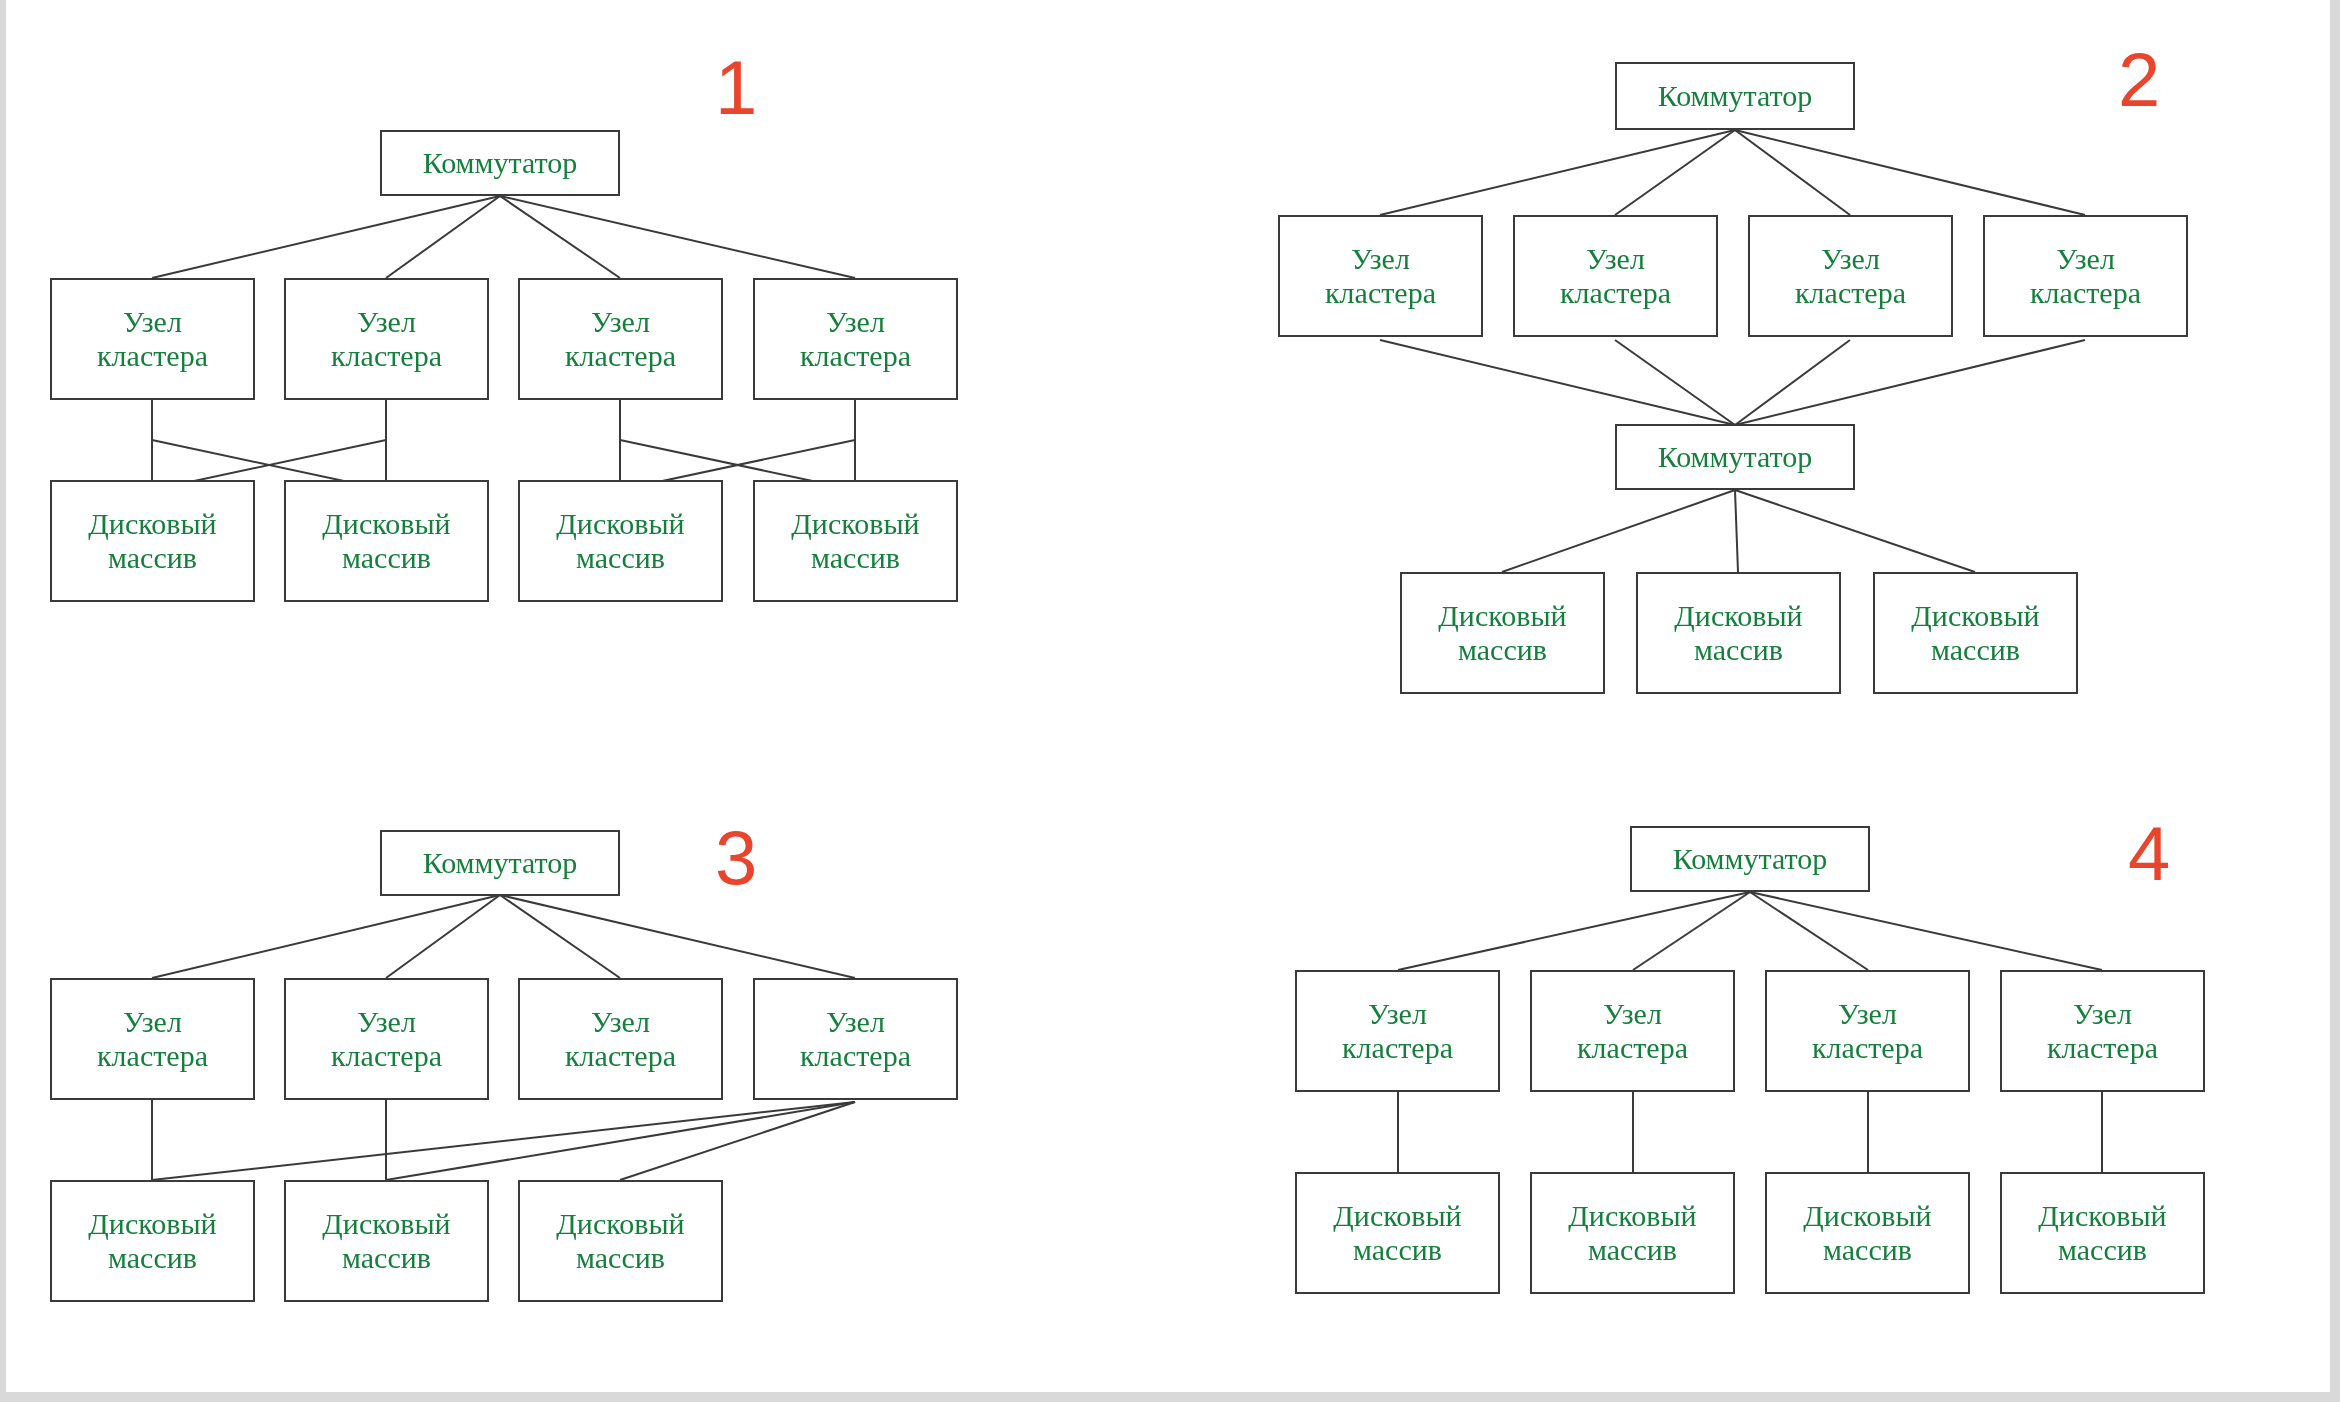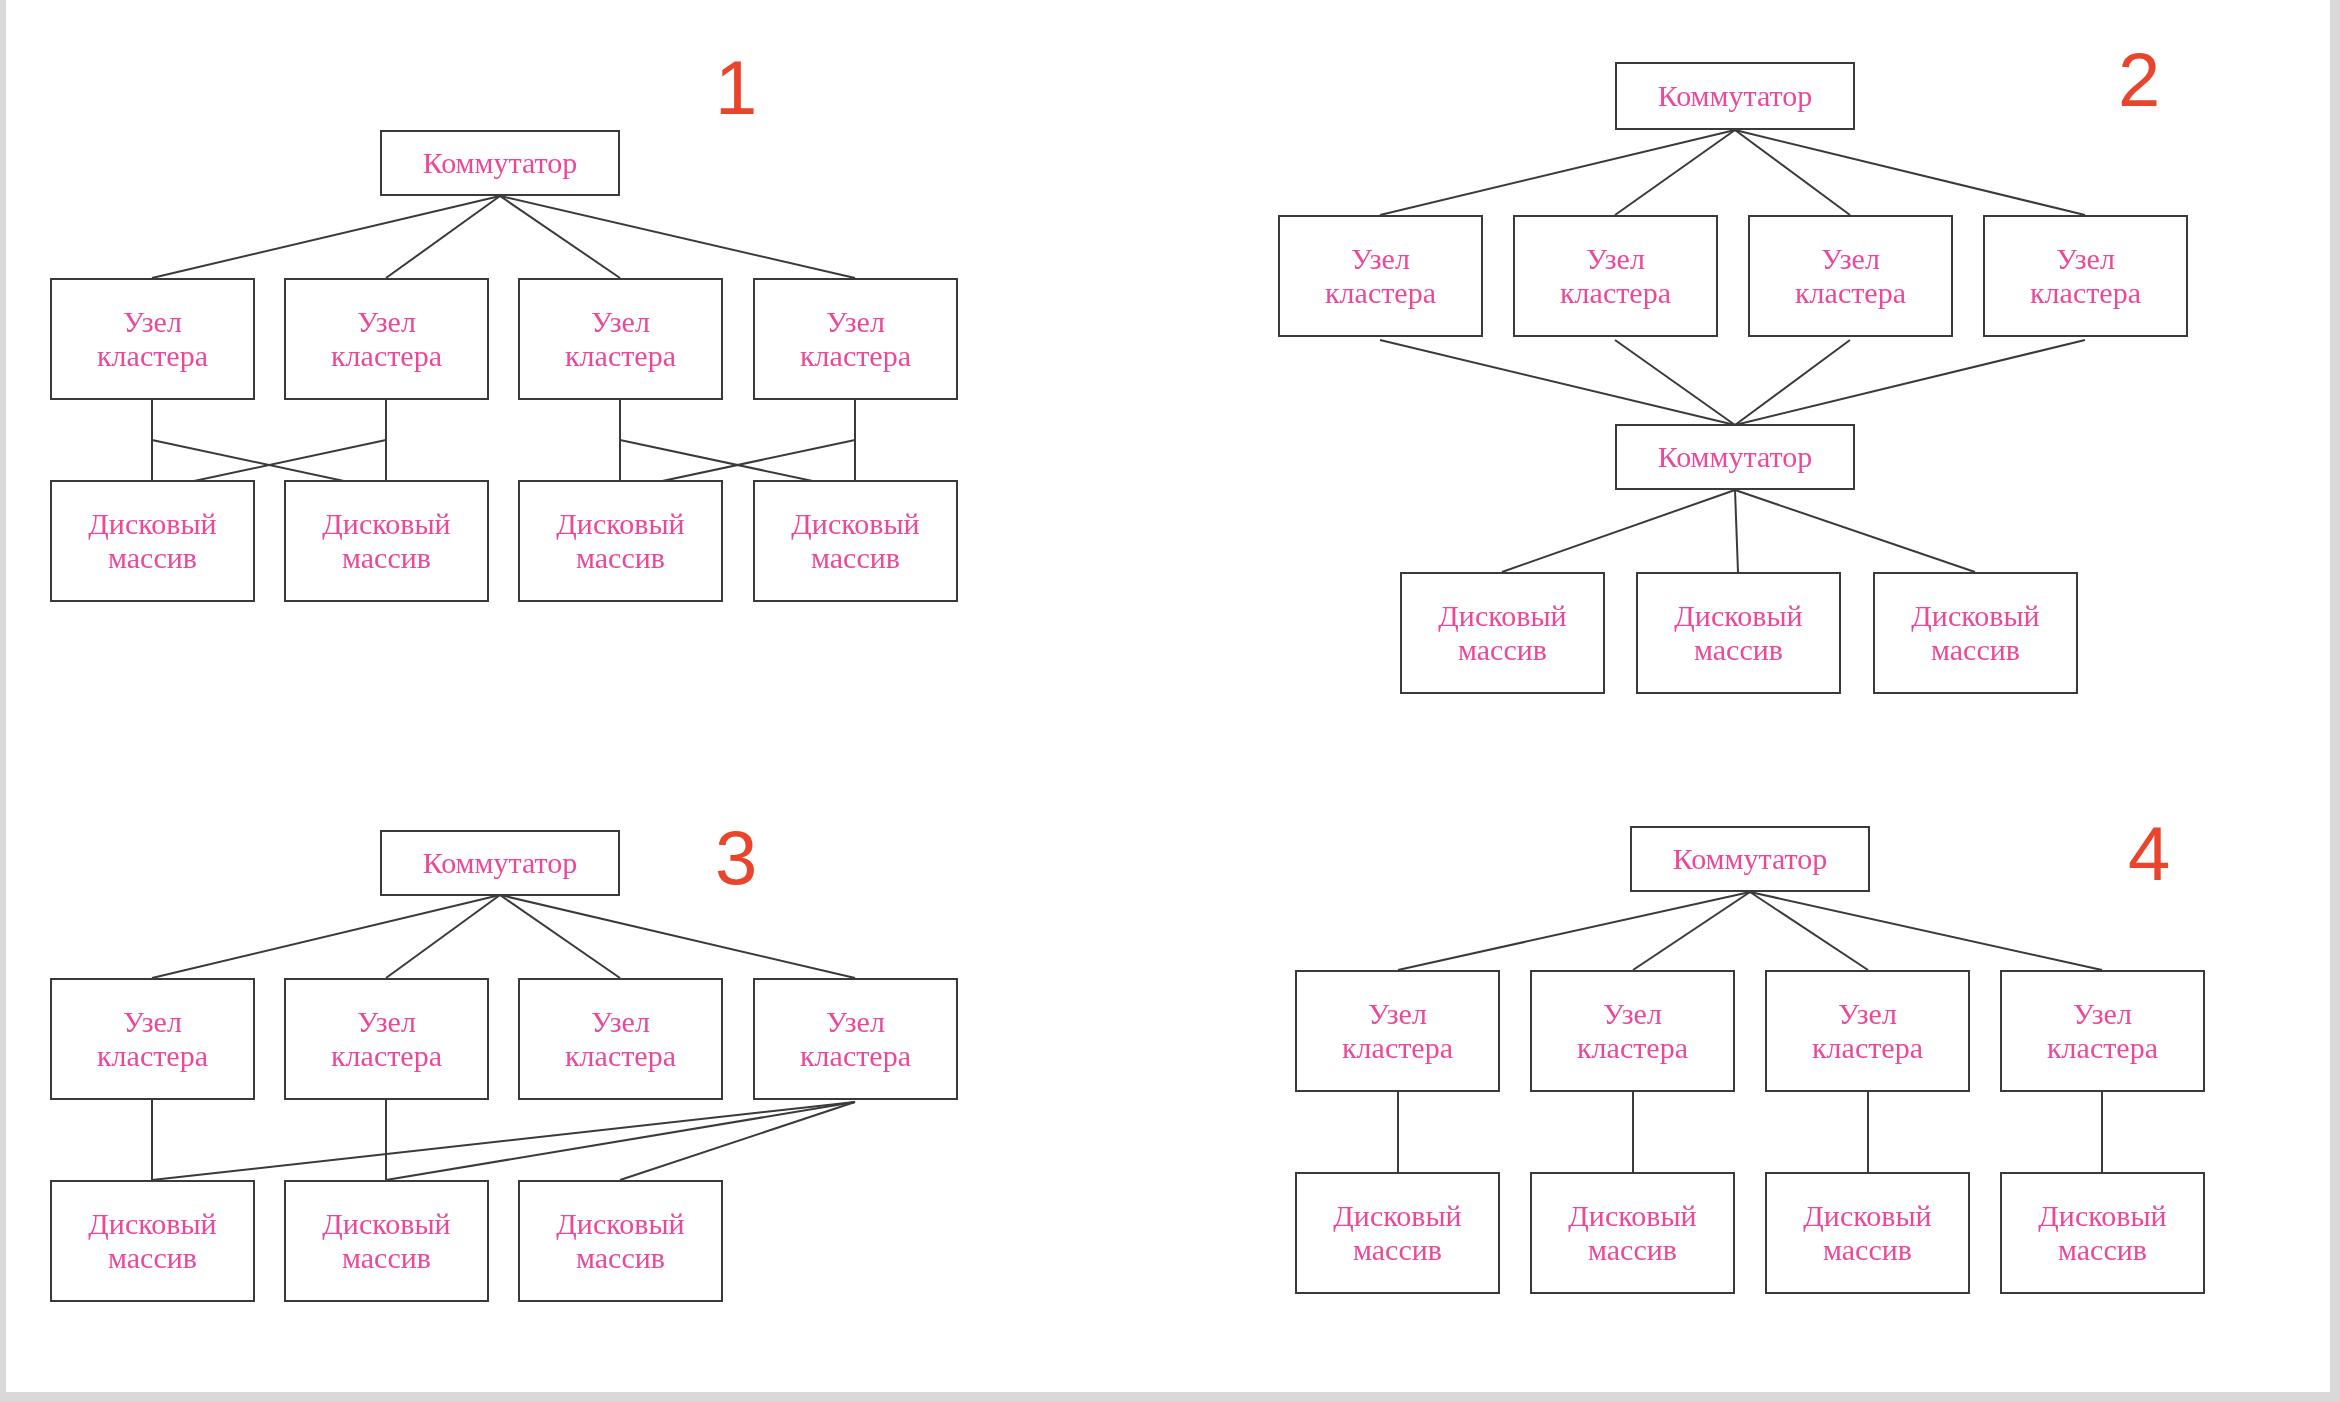--- a/index.html
+++ b/index.html
@@ -42,21 +42,21 @@
   .node {
     position: absolute;
     box-sizing: border-box;
     border: 2px solid #3a3a3a;
     background: #ffffff;
     display: flex;
     align-items: center;
     justify-content: center;
     text-align: center;
     line-height: 1.12;
-    color: #ec4899;
+    color: #15803d;
     font-size: 30px;
     z-index: 2;
     padding: 2px 4px;
   }
   .node .txt {
     white-space: pre-line;
     display: block;
   }
   .panel-number {
     position: absolute;

